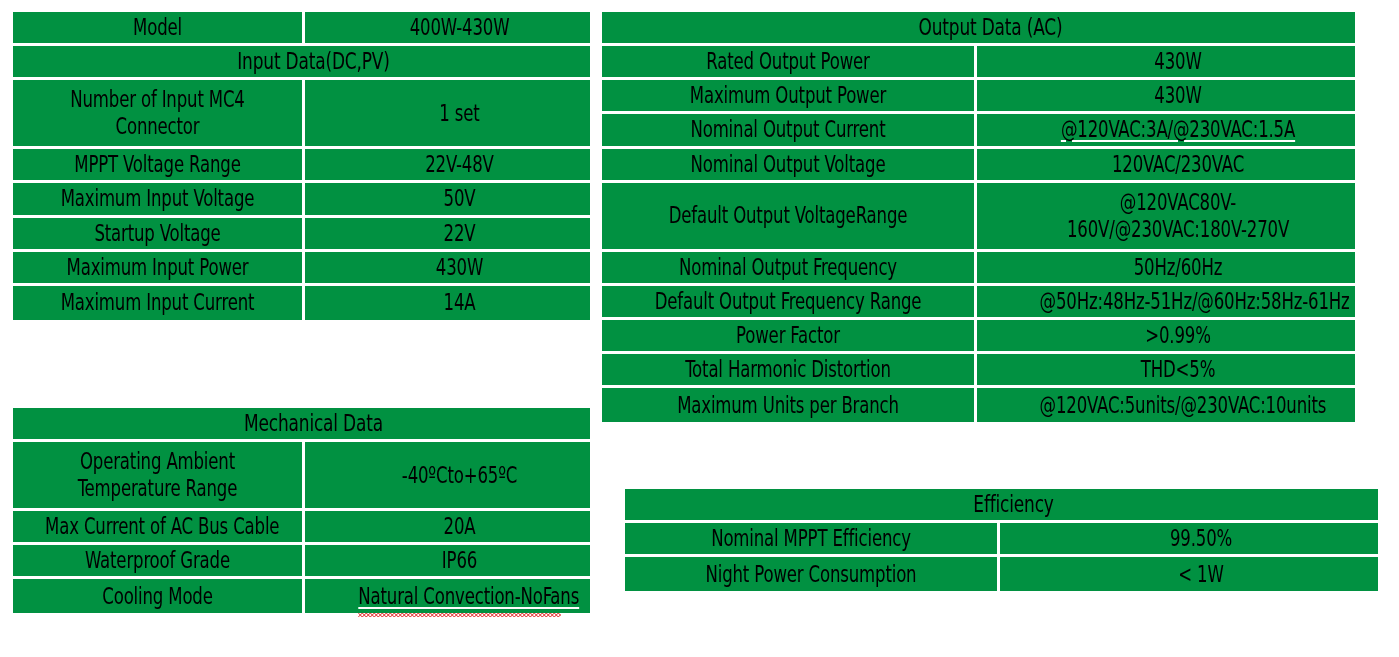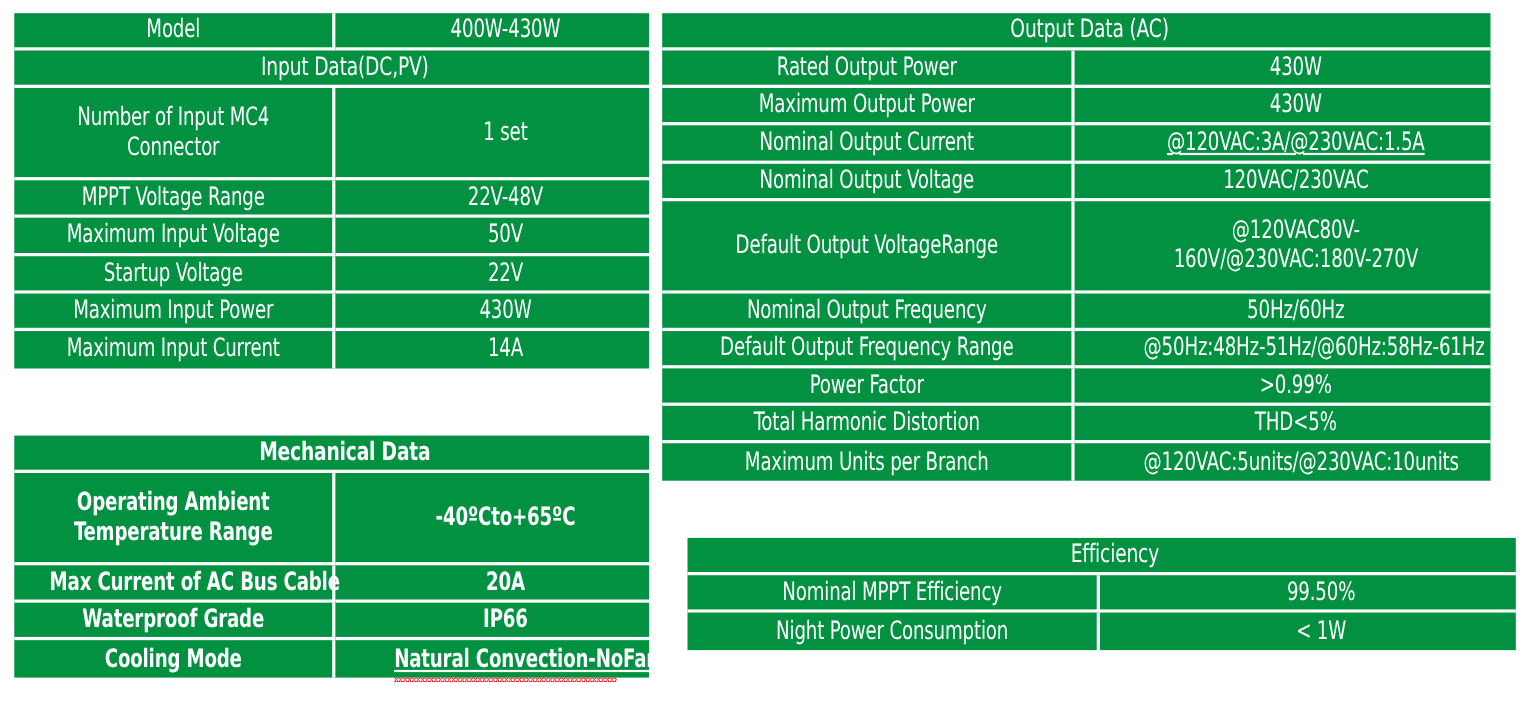--- a/index.html
+++ b/index.html
@@ -23,21 +23,21 @@
   
   .spec-table {
     position: absolute;
     border-collapse: separate;
     border-spacing: 0;
     table-layout: fixed;
     background: #ffffff;
   }
   .spec-table td {
     background: #019141;
-    color: #ffffff;
+    color: #000000;
     text-align: center;
     vertical-align: middle;
     padding: 2px 4px;
     border: 0;
     border-right: 3px solid #ffffff;
     border-bottom: 3px solid #ffffff;
     font-family: "Liberation Sans Narrow", "DejaVu Sans Condensed", "Liberation Sans", sans-serif;
     font-size: 23px;
     line-height: 1.18;
     letter-spacing: -0.2px;
@@ -101,23 +101,22 @@
   #table-input {
     left: 13px;
     top: 12px;
     width: 577px;
   }
   #table-input col.c1 { width: 292px; }
   #table-input col.c2 { width: 285px; }
 
   #table-mechanical {
     left: 13px;
-    top: 396px;
+    top: 408px;
     width: 577px;
-    font-weight: bold;
   }
   #table-mechanical col.c1 { width: 292px; }
   #table-mechanical col.c2 { width: 285px; }
 
   #table-output {
     left: 602px;
     top: 12px;
     width: 753px;
   }
   #table-output col.c1 { width: 375px; }
@@ -125,21 +124,21 @@
 
   #table-efficiency {
     left: 625px;
     top: 489px;
     width: 753px;
   }
   #table-efficiency col.c1 { width: 375px; }
   #table-efficiency col.c2 { width: 378px; }
 
   .r-single { height: 34px; }
-  .r-double { height: 84px; }
+  .r-double { height: 69px; }
 </style>
 </head>
 <body>
 
 <div class="sheet">
 
   <table class="spec-table" id="table-input">
     <colgroup>
         <col class="c1">
         <col class="c2">

